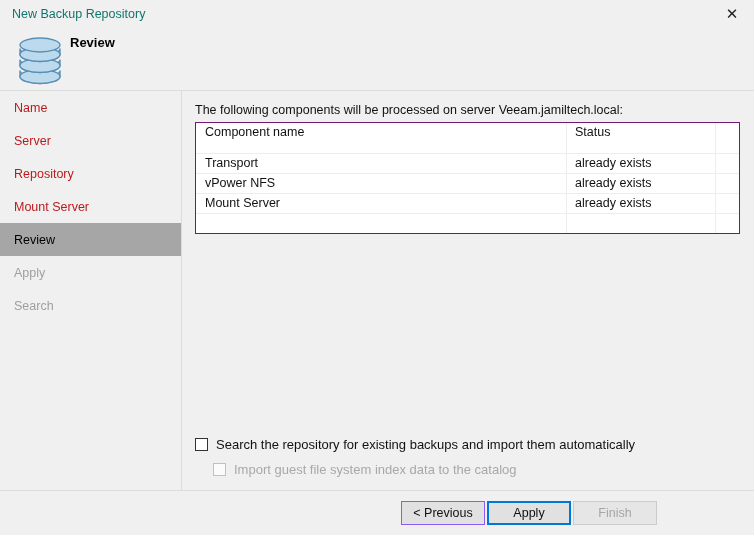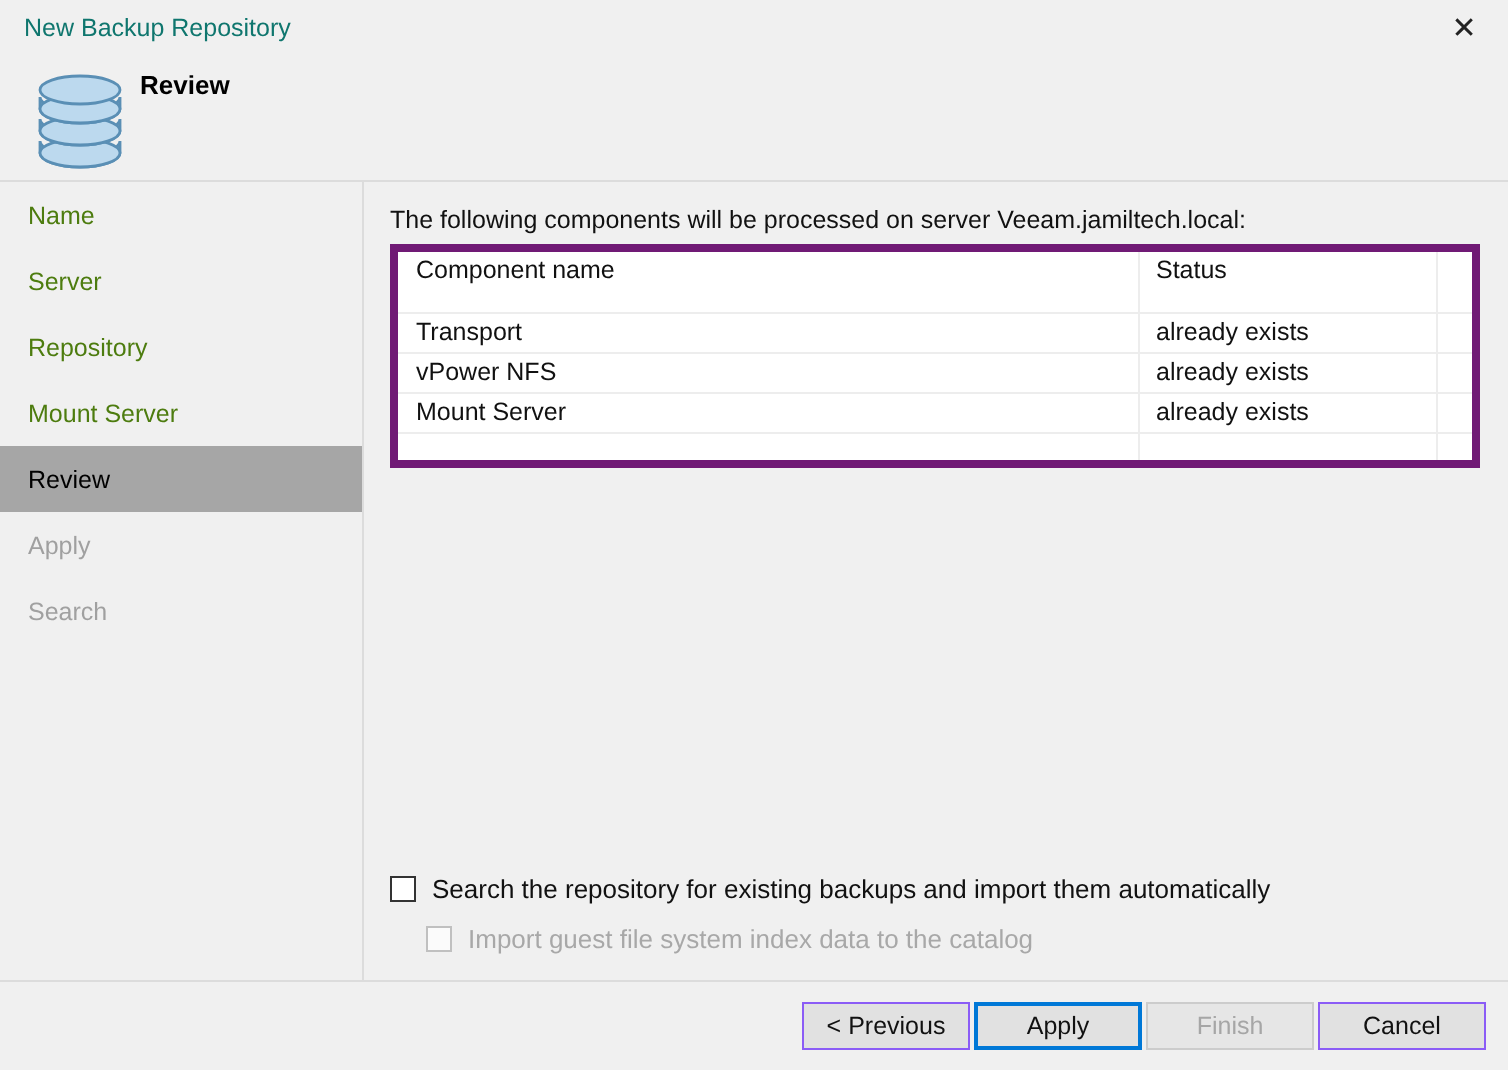--- a/index.html
+++ b/index.html
@@ -95,21 +95,21 @@
   }
   .sidebar-item {
     position: absolute;
     left: 0;
     width: 181px; height: 33px;
     display: flex;
     align-items: center;
     box-sizing: border-box;
     padding-left: 14px;
     font-size: 12.5px;
-    color: #4d7c0f;
+    color: #b91c1c;
     cursor: default;
     white-space: nowrap;
   }
   .sidebar-item.selected {
     background: #a6a6a6;
     color: #000;
   }
   .sidebar-item.disabled {
     color: #a0a0a0;
   }
@@ -126,21 +126,21 @@
     left: 13px; top: 12px;
     font-size: 12.5px;
     color: #111;
     white-space: nowrap;
   }
   #components-table {
     position: absolute;
     left: 13px; top: 31px;
     width: 545px; height: 112px;
     background: #ffffff;
-    border: 4px solid #701a75;
+    border: 1px solid #701a75;
     box-sizing: border-box;
     overflow: hidden;
   }
   .table-col-divider {
     position: absolute;
     top: 0;
     width: 1px; height: 110px;
     background: #ededed;
   }
   #col-div-1 { left: 370px; }
@@ -334,14 +334,13 @@
     <span class="option-label disabled">Import guest file system index data to the catalog</span>
   </div>
 
 </div>
 
 <div id="footer-divider"></div>
 <div id="footer">
   <div class="footer-button" id="btn-previous">&lt; Previous</div>
   <div class="footer-button focused" id="btn-apply">Apply</div>
   <div class="footer-button disabled" id="btn-finish">Finish</div>
-  <div class="footer-button" id="btn-cancel">Cancel</div>
 </div>
 
 </body></html>

